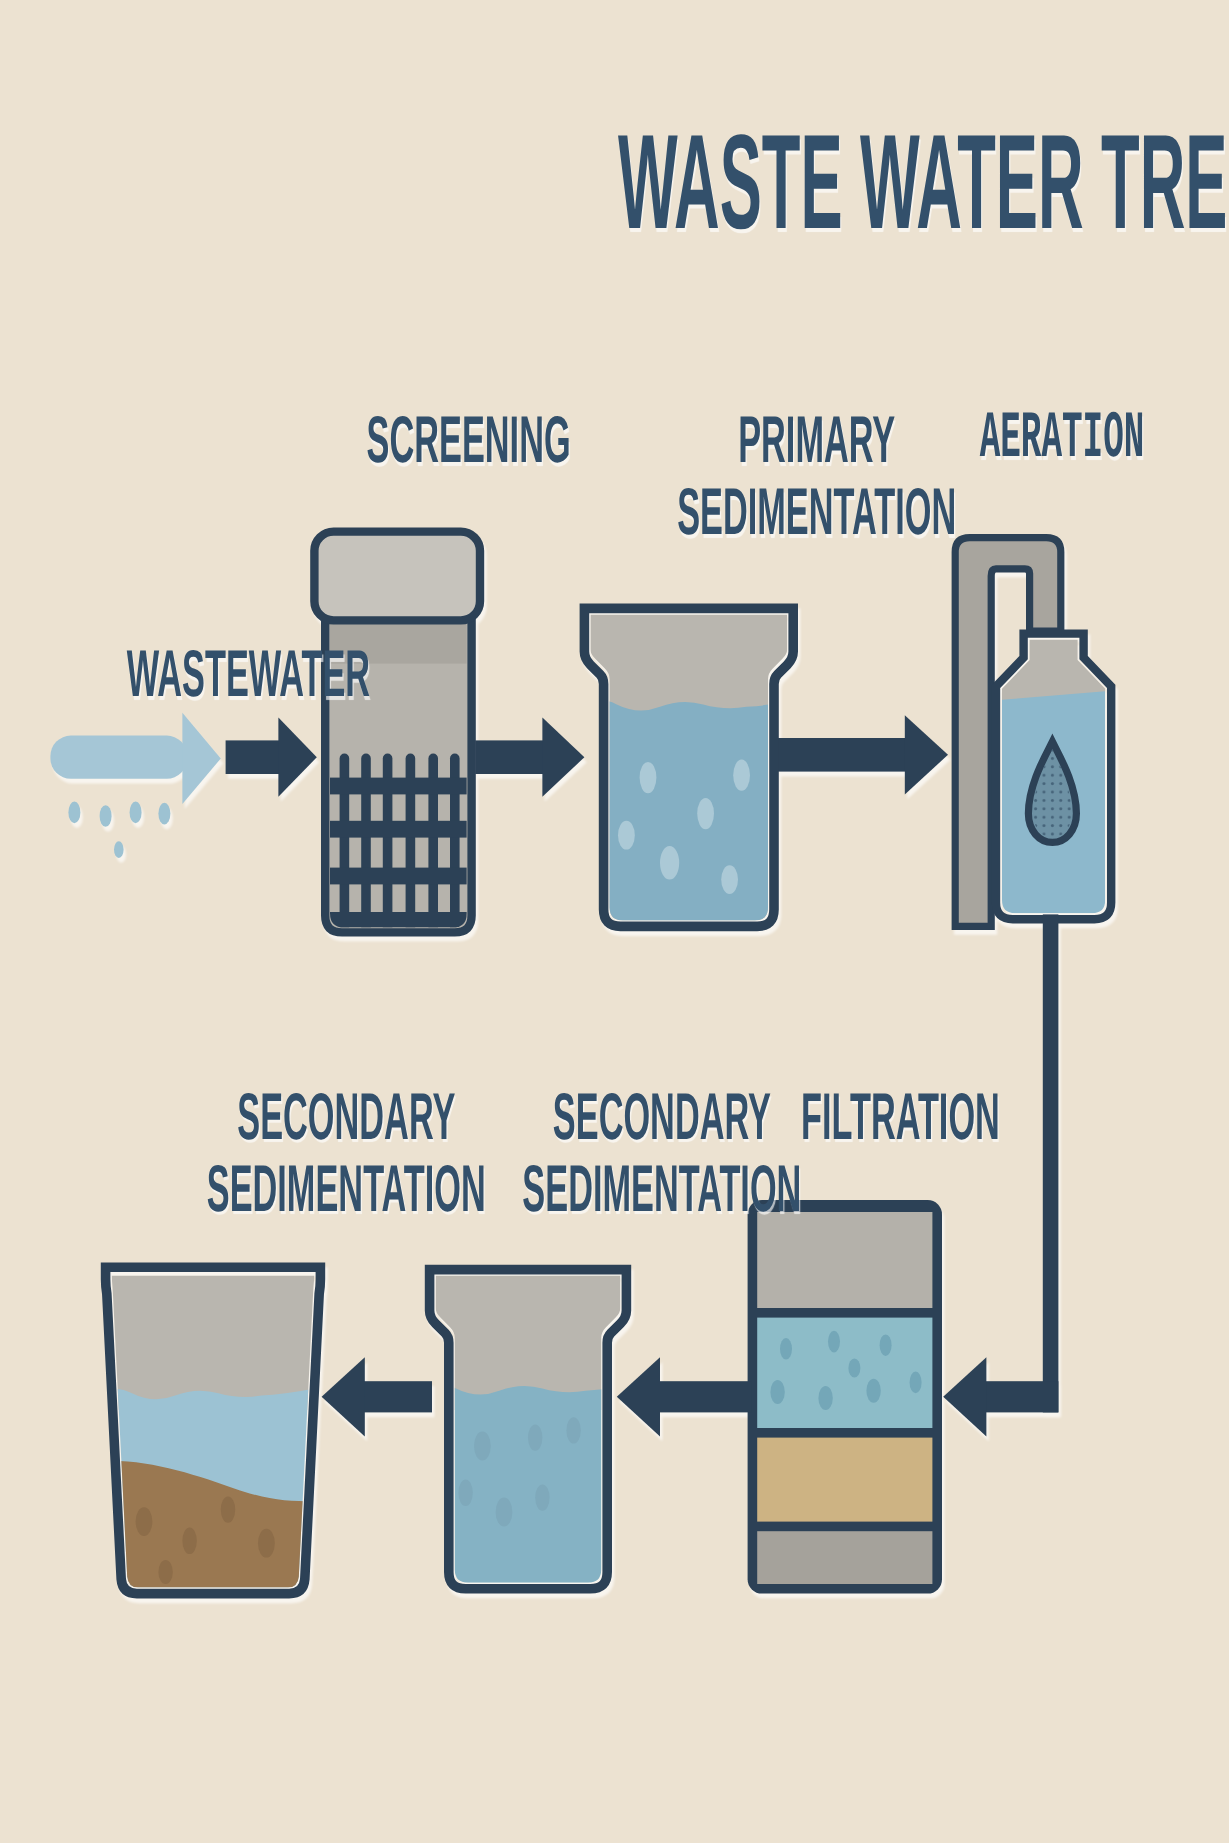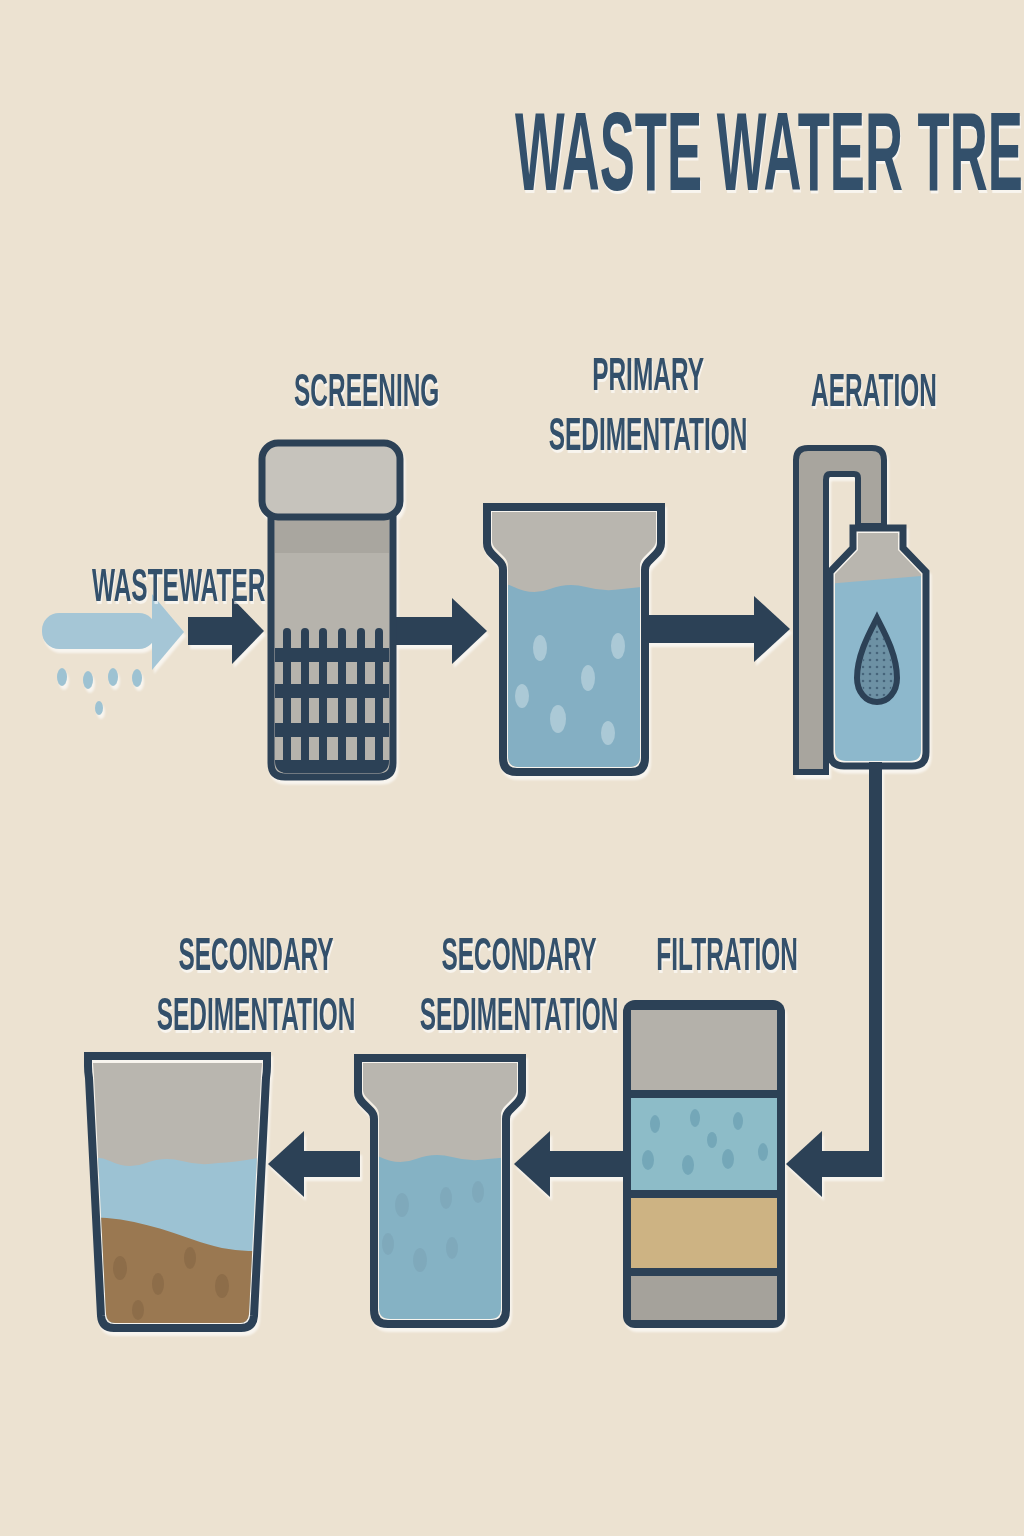--- a/index.html
+++ b/index.html
@@ -30,29 +30,29 @@
     font-weight: bold;
     text-align: center;
     white-space: nowrap;
     text-shadow: 2px 3px 1px rgba(255,255,255,0.65);
   }
   .label .squeeze {
     display: inline-block;
     transform: scaleX(0.52);
     transform-origin: center top;
   }
-  .stage-label { font-size: 47px; line-height: 60px; margin-top: 24px; }
+  .stage-label { font-size: 55px; line-height: 60px; }
   .title {
     left: 0; top: 96px; width: 1024px;
     font-size: 112px; line-height: 112px;
   }
   .title .squeeze { transform: scaleX(0.47); }
   .lbl-screening   { left: 227px; top: 336px; width: 220px; }
-  .lbl-primary     { left: 457px; top: 320px; width: 224px; }
-  .lbl-aeration    { left: 753px; top: 336px; width: 224px; }
+  .lbl-primary     { left: 457px; top: 336px; width: 224px; }
+  .lbl-aeration    { left: 753px; top: 336px; width: 224px; font-family: Liberation Mono, monospace; }
   .lbl-wastewater  { left:  12px; top: 531px; width: 210px; text-decoration: underline; }
   .lbl-sec-left    { left:  65px; top: 900px; width: 224px; }
   .lbl-sec-mid     { left: 328px; top: 900px; width: 224px; }
   .lbl-filtration  { left: 591px; top: 900px; width: 224px; text-align: right; }
   
   .ink        { fill: var(--ink); }
   .outline    { fill: none; stroke: var(--ink); }
   .cap        { fill: #c6c3bc; stroke: var(--ink); stroke-width: 7; }
   .gray-body  { fill: #b6b3ac; stroke: var(--ink); stroke-width: 7; }
   .gray-band  { fill: #a9a69f; }

